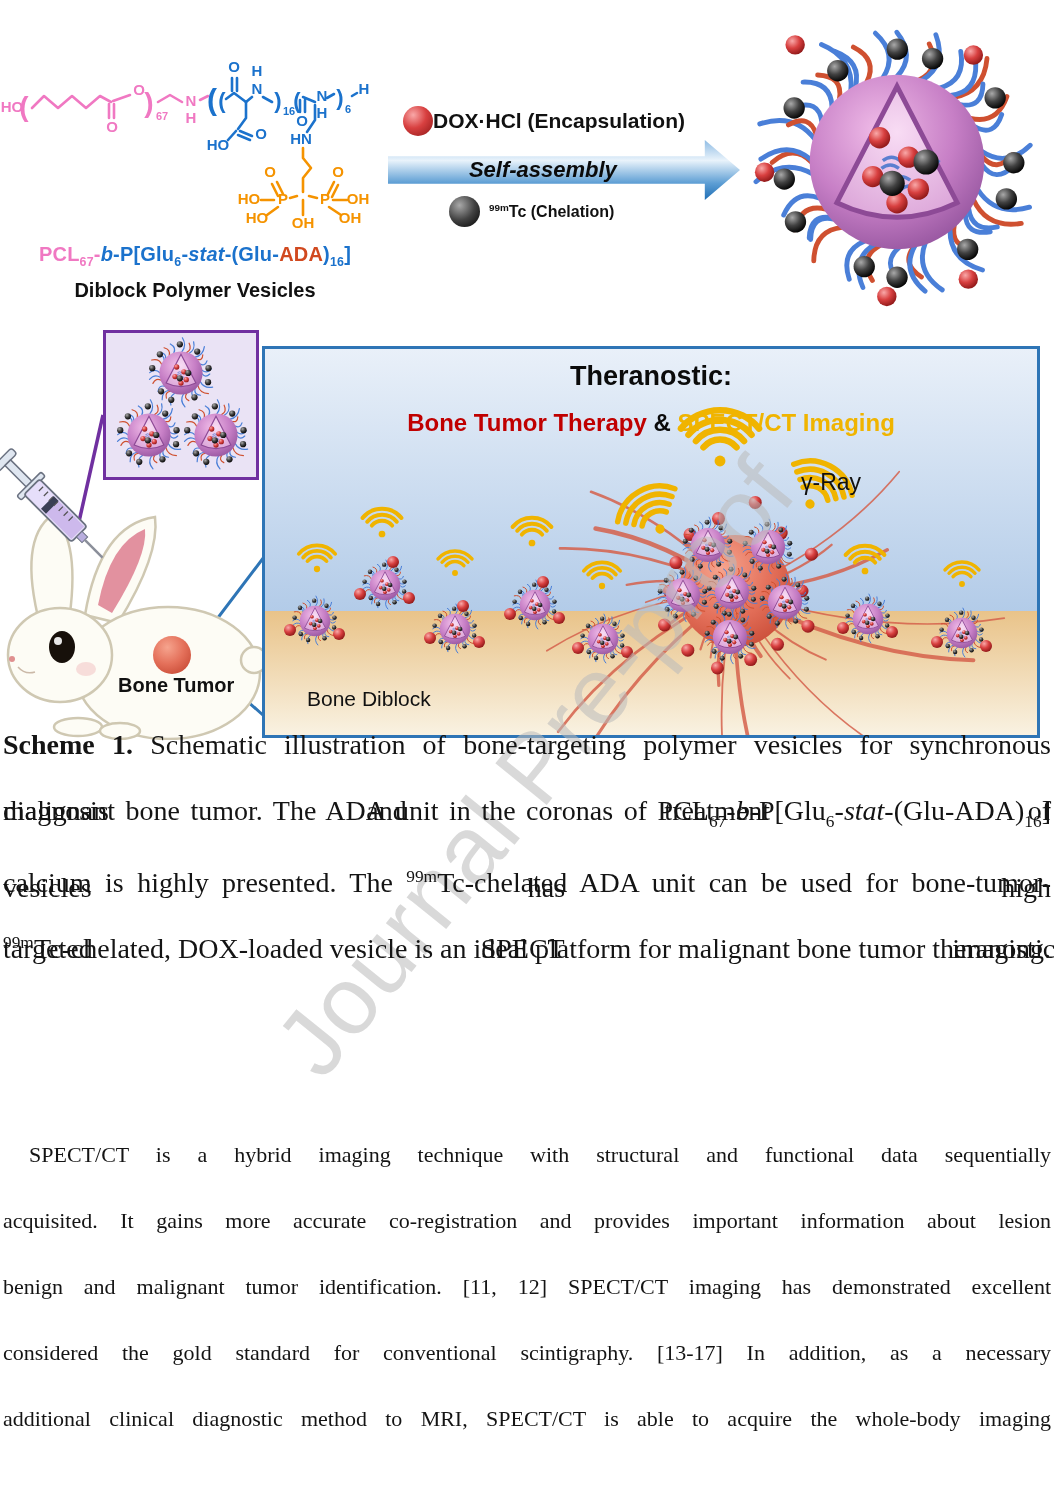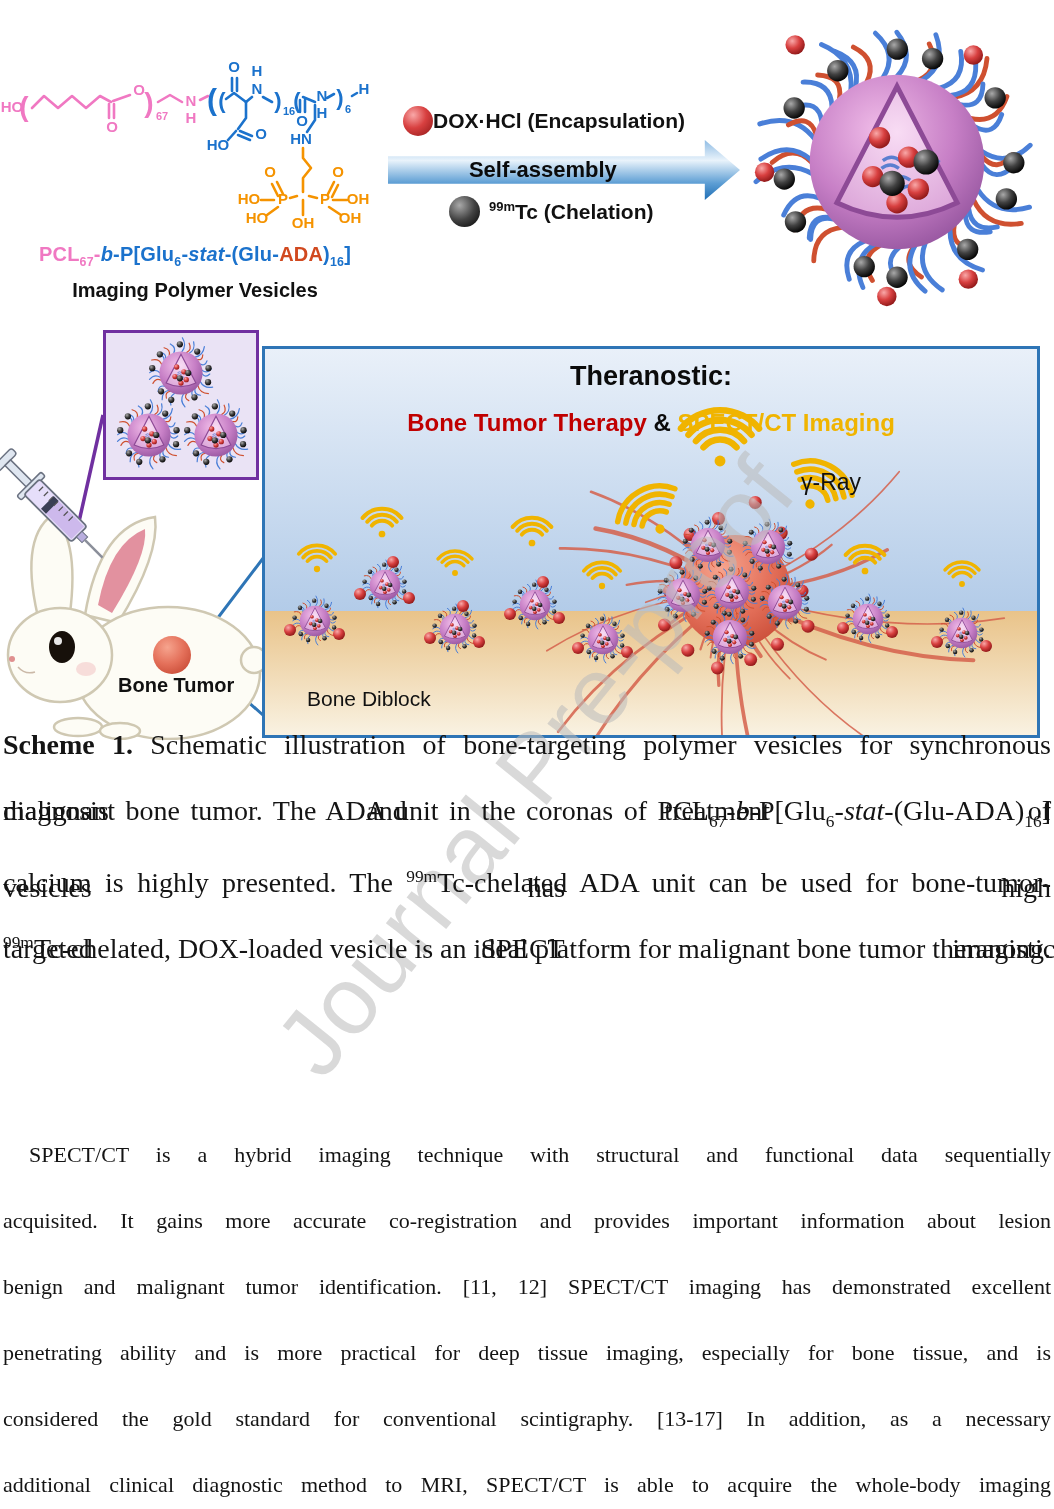--- a/index.html
+++ b/index.html
@@ -23,26 +23,26 @@
   #polymer-label sub{font-size:.62em;}
   #diblock-label{position:absolute;left:0;top:279px;width:390px;text-align:center;
      font-size:20px;font-weight:bold;color:#111;}
   .sph{display:inline-block;border-radius:50%;flex:none;}
   .sph.red{background:radial-gradient(circle at 34% 30%,#f9a8a8 0%,#d84040 45%,#8c1616 100%);}
   .sph.blk{background:radial-gradient(circle at 34% 30%,#a9a9a9 0%,#424242 50%,#000 100%);}
   #dox-row{position:absolute;left:403px;top:106px;display:flex;align-items:center;
      font-size:21px;font-weight:bold;color:#111;}
   #dox-row .sph{width:30px;height:30px;}
   #tc-row{position:absolute;left:449px;top:196px;display:flex;align-items:center;gap:9px;
-     font-size:21px;font-weight:bold;color:#111;}
+     font-size:16px;font-weight:bold;color:#111;}
   #tc-row .sph{width:31px;height:31px;}
   #tc-row sup,#bodytext sup{font-size:.62em;}
   #arrow{position:absolute;left:388px;top:140px;width:352px;height:60px;
      background:linear-gradient(180deg,#8fbce4 0%,#e9f3fb 34%,#5d9ed4 72%,#1f6eb5 100%);
-     clip-path:polygon(0% 27%,90% 27%,90% 0%,100% 50%,90% 100%,90% 73%,0% 73%);}
+     clip-path:polygon(0% 27%,90% 27%,90% 0%,100% 50%,90% 100%,90% 73%,0% 73%);font-style:italic;}
   #arrow span{position:absolute;left:0;top:27%;width:88%;height:46%;display:flex;
      align-items:center;justify-content:center;font-size:22px;font-weight:bold;color:#0b0b0b;}
   #big-vesicle{left:740px;top:2px;width:314px;height:318px;}
   #purple-box{position:absolute;left:103px;top:330px;width:150px;height:144px;
      border:3px solid var(--purple);background:#eae3f5;}
   #pv-svg{left:0;top:0;width:150px;height:144px;}
   #connector-svg{left:0;top:0;width:1054px;height:735px;}
   #rabbit-svg{left:0;top:455px;width:270px;height:285px;}
   #syringe-svg{left:0;top:435px;width:150px;height:150px;}
   #bone-tumor-label{position:absolute;left:118px;top:674px;font-size:20px;font-weight:bold;color:#111;}
@@ -167,21 +167,21 @@
           <text x="283" y="154" text-anchor="middle" class="c-orange" style="font-size:15px">P</text>
           <text x="325" y="154" text-anchor="middle" class="c-orange" style="font-size:15px">P</text>
           <text x="358" y="154" text-anchor="middle" class="c-orange" style="font-size:15px">OH</text>
           <text x="257" y="173" text-anchor="middle" class="c-orange" style="font-size:15px">HO</text>
           <text x="303" y="178" text-anchor="middle" class="c-orange" style="font-size:15px">OH</text>
           <text x="350" y="173" text-anchor="middle" class="c-orange" style="font-size:15px">OH</text>
         </g>
     </svg>
 
     <div id="polymer-label"><span class="c-pink">PCL</span><sub class="c-pink">67</sub><span class="c-pink">-</span><span class="c-blue" style="font-style: italic;">b</span><span class="c-blue">-P[Glu</span><sub class="c-blue">6</sub><span class="c-blue">-</span><span class="c-blue" style="font-style: italic;">stat</span><span class="c-blue">-(Glu-</span><span class="c-ada">ADA</span><span class="c-blue">)</span><sub class="c-blue">16</sub><span class="c-blue">]</span></div>
-    <div id="diblock-label">Imaging Polymer Vesicles</div>
+    <div id="diblock-label">Diblock Polymer Vesicles</div>
 
     <div id="dox-row">
       <span class="sph red"></span>
       <span>DOX·HCl (Encapsulation)</span>
     </div>
     <div id="arrow">
       <span>Self-assembly</span>
     </div>
     <div id="tc-row">
       <span class="sph blk"></span>
@@ -1289,17 +1289,16 @@
     <div class="tline jline"><span style="font-weight: bold;">Scheme 1.</span><span> Schematic illustration of bone-targeting polymer vesicles for synchronous diagnosis and treatment of</span></div>
     <div class="tline jline"><span>malignant bone tumor. The ADA unit in the coronas of PCL</span><sub>67</sub><span>-</span><span style="font-style: italic;">b</span><span>-P[Glu</span><sub>6</sub><span>-</span><span style="font-style: italic;">stat</span><span>-(Glu-ADA)</span><sub>16</sub><span>] vesicles has high</span></div>
     <div class="tline jline"><span>calcium is highly presented. The </span><sup>99m</sup><span>Tc-chelated ADA unit can be used for bone-tumor-targeted SPECT imaging.</span></div>
     <div class="tline"><sup>99m</sup><span>Tc-chelated, DOX-loaded vesicle is an ideal platform for malignant bone tumor theranostics.</span></div>
   </div>
 
   <div id="bodytext">
     <div class="tline jline indent">SPECT/CT is a hybrid imaging technique with structural and functional data sequentially</div>
     <div class="tline jline">acquisited. It gains more accurate co-registration and provides important information about lesion</div>
     <div class="tline jline">benign and malignant tumor identification. [11, 12] SPECT/CT imaging has demonstrated excellent</div>
-    <div class="tline jline">penetrating ability and is more practical for deep tissue imaging, especially for bone tissue, and is</div>
     <div class="tline jline">considered the gold standard for conventional scintigraphy. [13-17] In addition, as a necessary</div>
     <div class="tline jline">additional clinical diagnostic method to MRI, SPECT/CT is able to acquire the whole-body imaging</div>
   </div>
 </div>
 
 </body></html>

